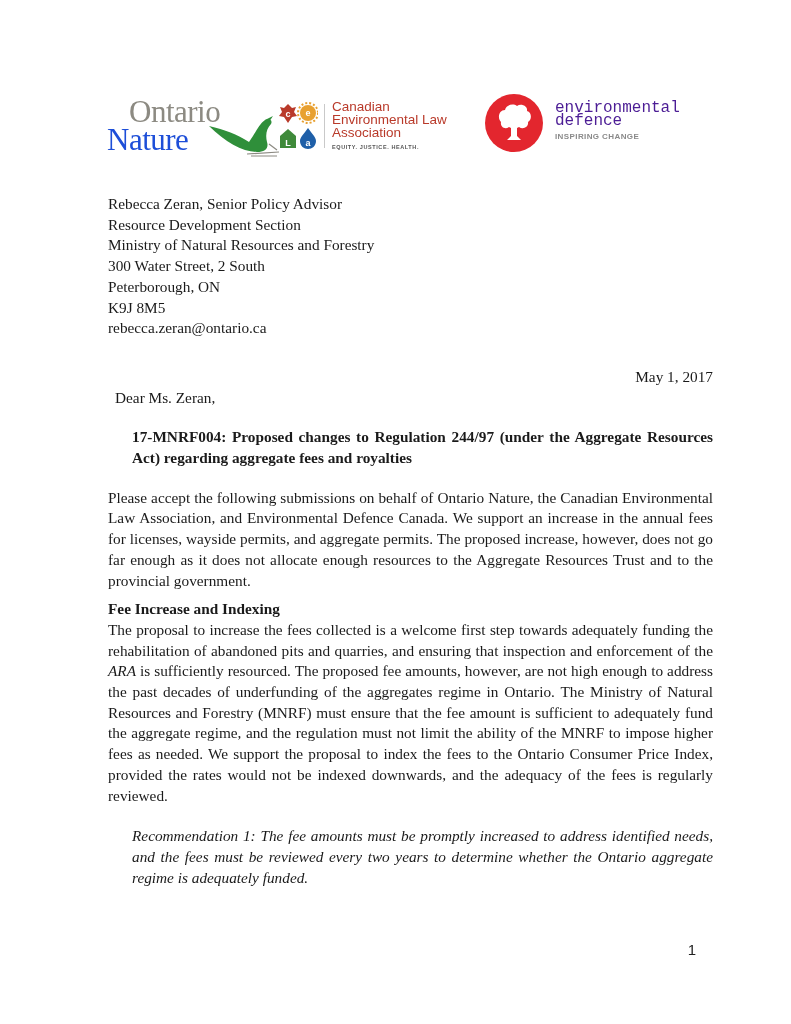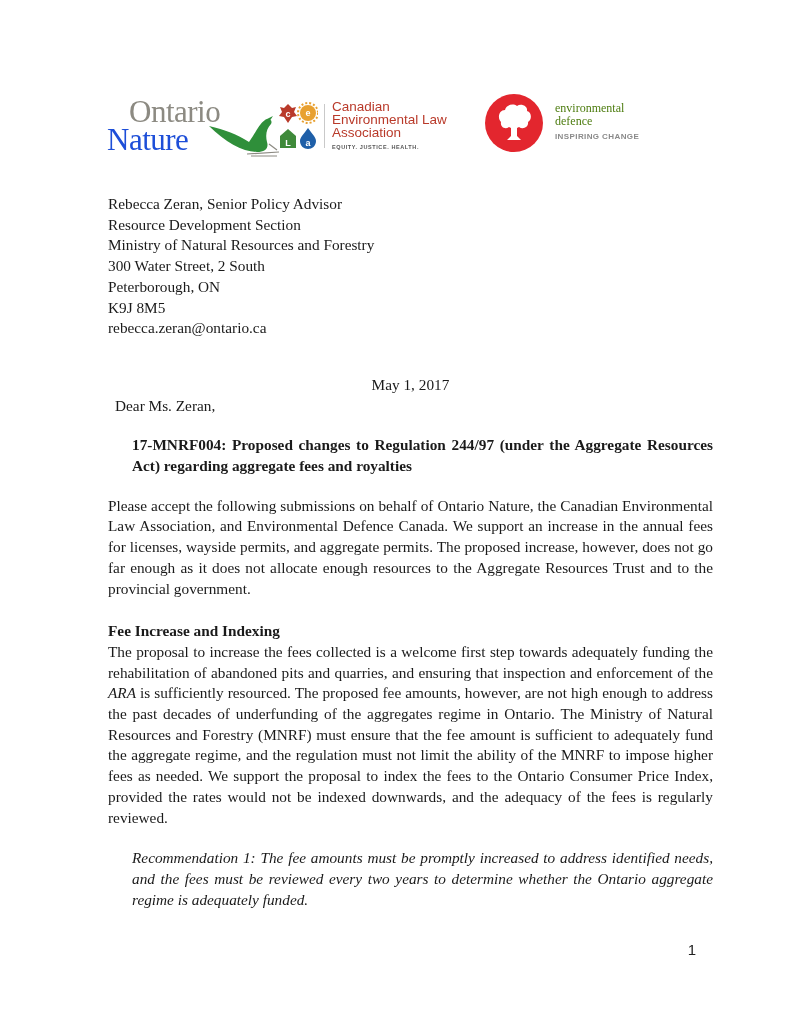--- a/index.html
+++ b/index.html
@@ -11,31 +11,31 @@
     .on-bird { position: absolute; left: 100px; top: 16px; width: 75px; height: 46px; }
 
     .logo-cela { position: absolute; left: 186px; top: 6px; width: 180px; height: 60px; }
     .cela-icons { position: absolute; left: 0; top: 4px; width: 40px; height: 48px; }
     .cela-sep { position: absolute; left: 46px; top: 6px; width: 1px; height: 44px; background: #c9c9c9; }
     .cela-text { position: absolute; left: 54px; top: 2px; font-family: "Liberation Sans", sans-serif; color: #b93a2a; font-size: 13.5px; line-height: 13px; }
     .cela-tag { position: absolute; left: 54px; top: 46px; font-family: "Liberation Sans", sans-serif; font-size: 5.5px; letter-spacing: 0.6px; color: #555; font-weight: bold; }
 
     .logo-ed { position: absolute; left: 393px; top: 2px; width: 180px; height: 62px; }
     .ed-circle { position: absolute; left: 0; top: 0; width: 58px; height: 58px; }
-    .ed-text { position: absolute; left: 70px; top: 8px; font-family: Liberation Serif, serif; font-size: 12px; line-height: 13px; color: #4d7c0f; }
+    .ed-text { position: absolute; left: 70px; top: 8px; font-family: Liberation Mono, monospace; font-size: 16px; line-height: 13px; color: #4c1d95; }
     .ed-tag { position: absolute; left: 70px; top: 38px; font-family: "Liberation Sans", sans-serif; font-size: 8px; font-weight: bold; letter-spacing: 0.4px; color: #8a8a8a; }
 
     .content { position: absolute; left: 108px; top: 194px; width: 605px; font-size: 15.3px; line-height: 20.7px; }
     .addr-line { display: block; white-space: nowrap; }
-    .date { text-align: center; margin-top: 36px; }
+    .date { text-align: right; margin-top: 28px; }
     .salutation { margin-top: 0; margin-left: 7px; }
     .subject { margin: 19px 0 0 24px; font-weight: bold; text-align: justify; text-align-last: left; }
     p { margin: 0; text-align: justify; }
     .para1 { margin-top: 19px; }
-    .heading { font-weight: bold; margin-top: 22px; }
+    .heading { font-weight: bold; margin-top: 8px; }
     .para2 { }
     .rec { margin: 20px 0 0 24px; font-style: italic; text-align: justify; }
     .page-num { position: absolute; right: 95px; top: 941px; font-family: "Liberation Sans", sans-serif; font-size: 15px; color: #222; }
   </style>
 </head>
 <body>
 
 <div class="logos">
   <div class="logo-on">
     <span class="on-line1">Ontario</span>

